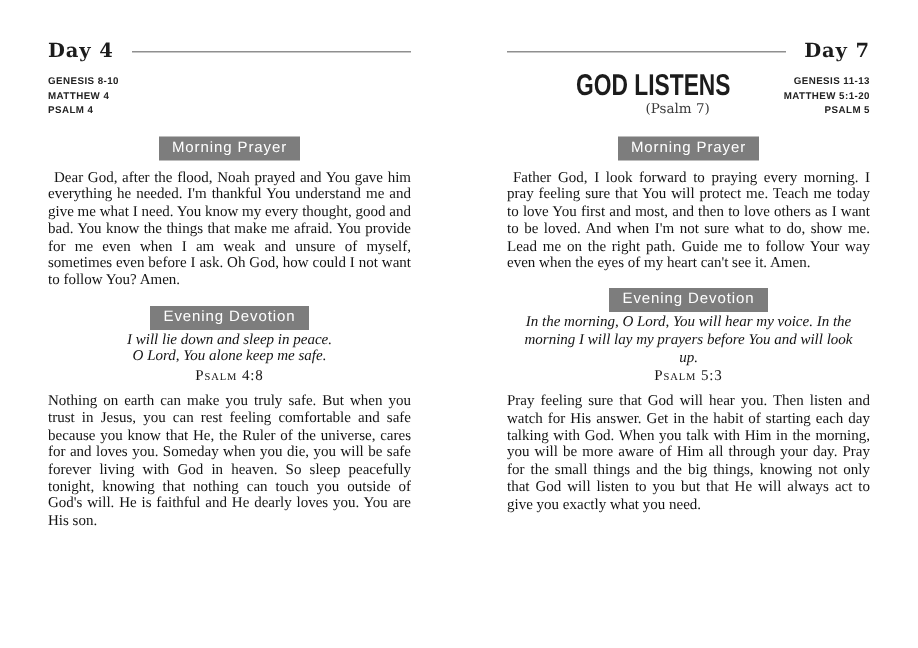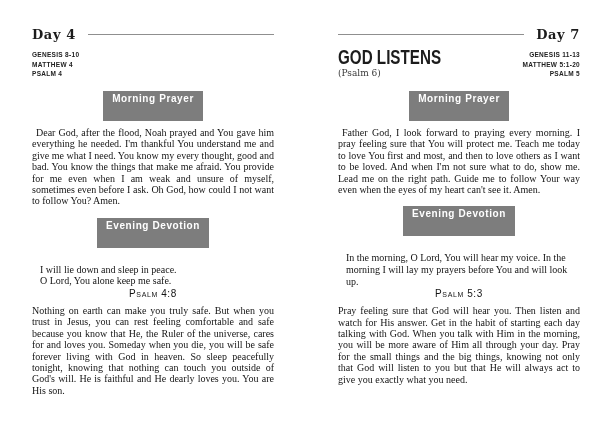--- a/index.html
+++ b/index.html
@@ -40,21 +40,21 @@
     font-family:"Liberation Sans", sans-serif;
     font-weight:bold;
     font-size:6.5px;
     line-height:9.5px;
     letter-spacing:0.3px;
     color:#222222;
     padding-top:2px;
   }
   .refs.right { text-align:right; }
   .title-block.right-align { text-align:right; }
-  .title-block.left-align { text-align:left; }
+  .title-block.left-align { text-align:center;margin-left:46px; }
   .page-title {
     display:inline-block;
     font-family:"Liberation Sans", sans-serif;
     font-weight:bold;
     font-size:20px;
     line-height:18px;
     letter-spacing:0px;
     color:#1c1c1c;
     white-space:nowrap;
     transform:scaleX(0.76);
@@ -68,48 +68,49 @@
     color:#3a3a3a;
     margin-top:0px;
   }
   
   .badge-row { text-align:center; margin-top:8px; }
   .badge {
     display:inline-block;
     background:#7d7d7d;
     color:#ffffff;
     font-family:"Liberation Sans", sans-serif;
-    font-weight:bold;
+    font-weight:normal;
     font-size:10px;
     line-height:10px;
     letter-spacing:0.6px;
-    padding:3px 9px 17px 9px;
+    padding:3px 9px 3px 9px;
   }
   
   .body-text {
     font-family:"Liberation Serif", serif;
     font-size:10px;
     line-height:11.4px;
     text-align:justify;
     color:#141414;
     margin-top:6px;
   }
   .prayer { text-indent:4px; }
   
   .verse {
     font-family:"Liberation Serif", serif;
+    font-style:italic;
     font-size:10px;
     line-height:11.6px;
-    text-align:left;
+    text-align:center;
     color:#141414;
-    margin-top:16px;
+    margin-top:1px;
     padding:0 8px;
   }
   .verse-ref {
-    font-family:Liberation Sans, sans-serif;
+    font-family:Liberation Serif, serif;
     font-variant:small-caps;
     font-size:10px;
     line-height:11px;
     letter-spacing:0.6px;
     text-align:center;
     color:#141414;
     margin-top:1px;
   }
 </style>
 </head>
@@ -145,21 +146,21 @@
   </div>
 
   <div class="page">
     <div class="day-row">
       <span class="day-rule"></span>
       <span class="day-label">Day 7</span>
     </div>
     <div class="head-row">
       <div class="title-block left-align">
         <span class="page-title">GOD LISTENS</span>
-        <div class="page-subtitle">(Psalm 6)</div>
+        <div class="page-subtitle">(Psalm 7)</div>
       </div>
       <div class="refs right">
         <div>GENESIS 11-13</div>
         <div>MATTHEW 5:1-20</div>
         <div>PSALM 5</div>
       </div>
     </div>
     <div class="badge-row">
       <span class="badge">Morning Prayer</span>
     </div>

